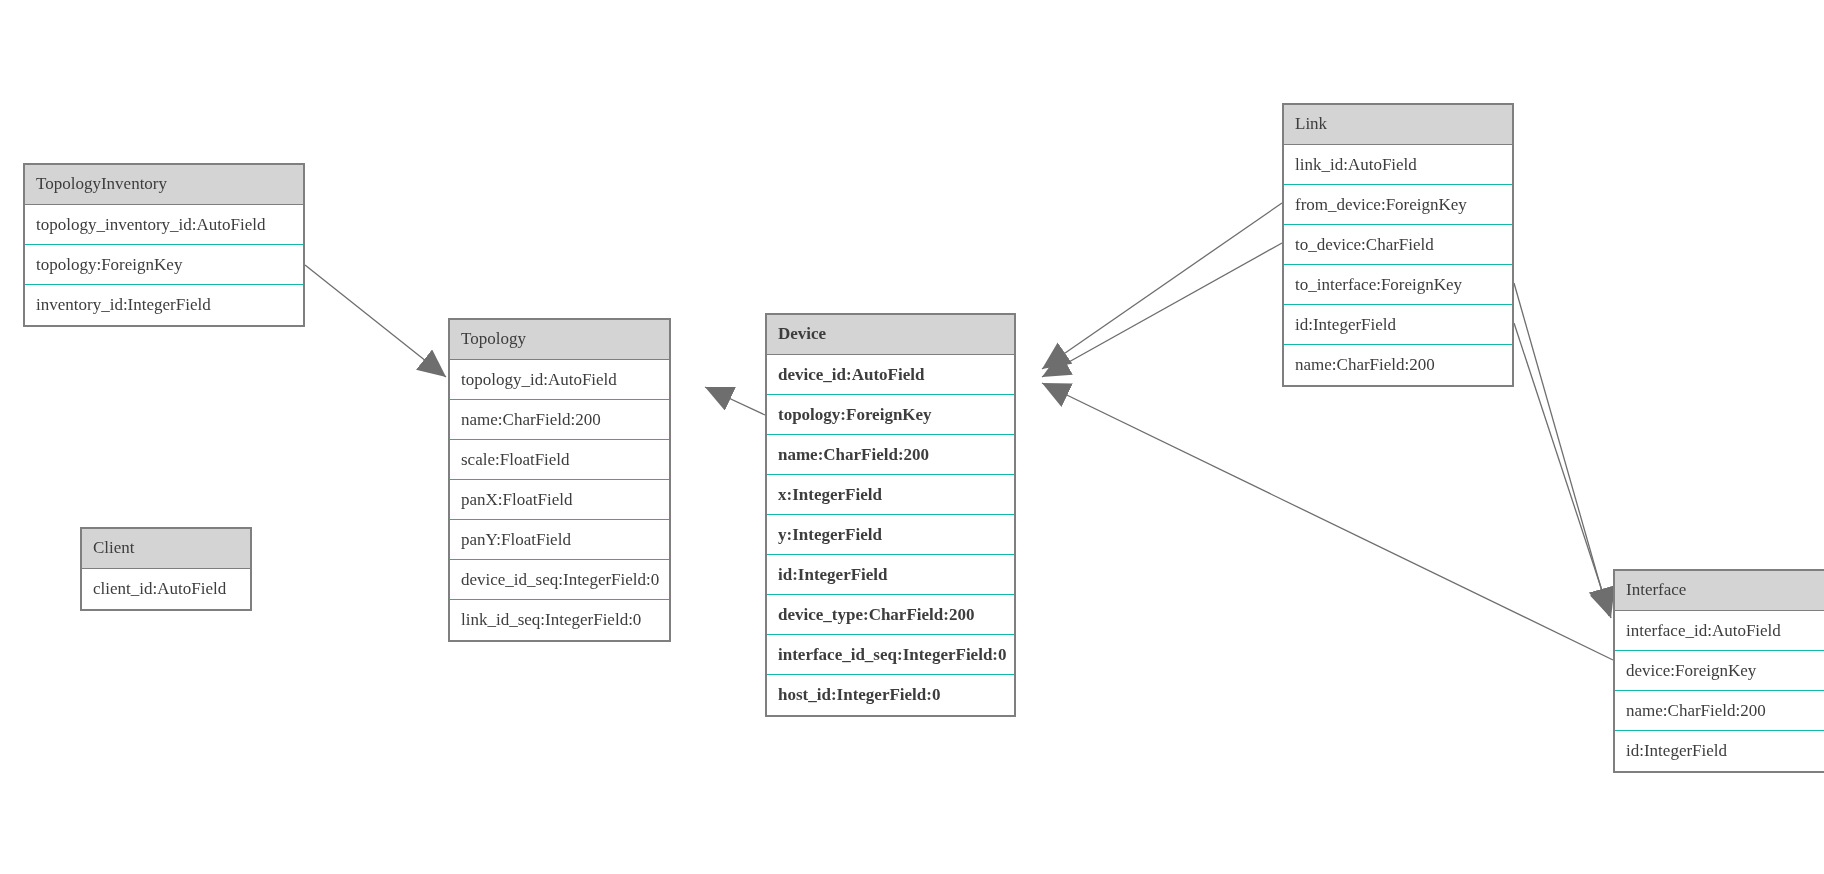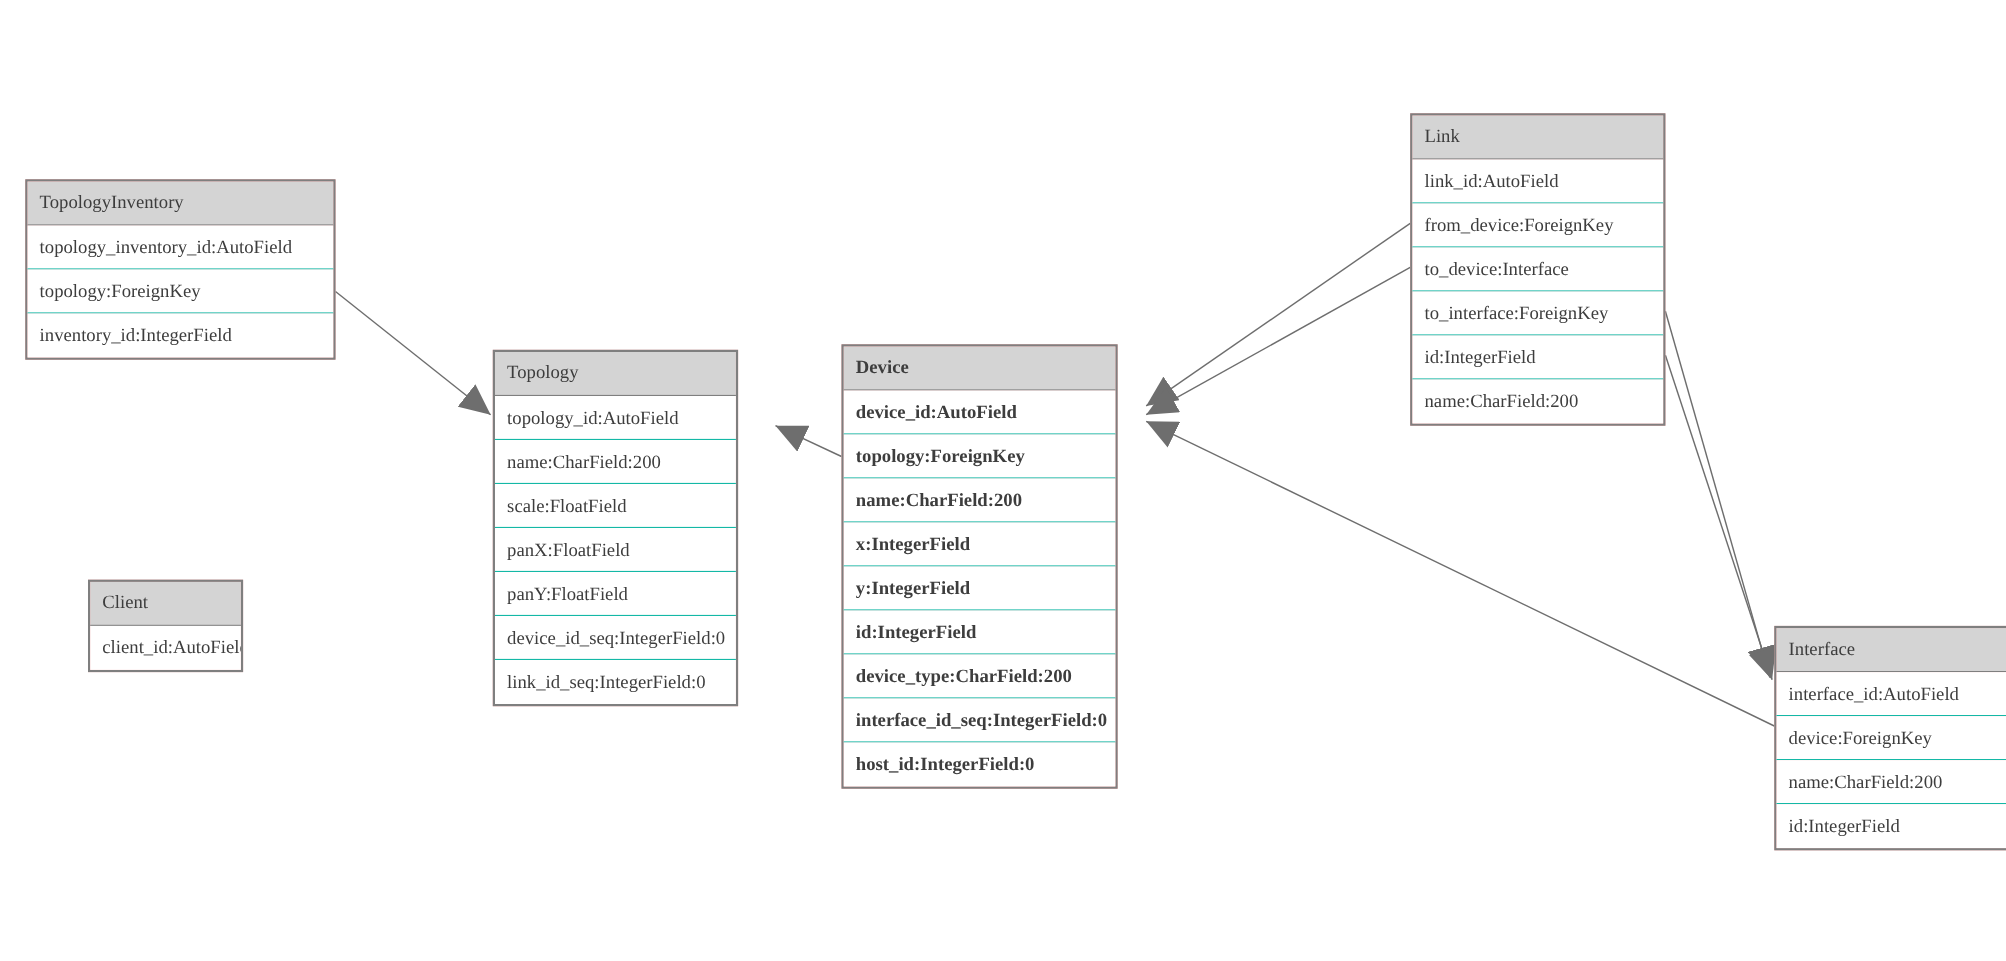--- a/index.html
+++ b/index.html
@@ -82,41 +82,41 @@
     <div class="entity" style="left: 448px; top: 318px; width: 223px; border-color: rgb(127, 127, 127); color: rgb(61, 61, 61);">
       <div class="entity-header" style="background: rgb(212, 212, 212);">Topology</div>
       <div class="entity-row">topology_id:AutoField</div>
       <div class="entity-row">name:CharField:200</div>
       <div class="entity-row">scale:FloatField</div>
       <div class="entity-row">panX:FloatField</div>
       <div class="entity-row">panY:FloatField</div>
       <div class="entity-row">device_id_seq:IntegerField:0</div>
       <div class="entity-row">link_id_seq:IntegerField:0</div>
     </div>
-    <div class="entity" style="left: 80px; top: 527px; width: 141px; border-color: rgb(127, 127, 127); color: rgb(61, 61, 61);">
+    <div class="entity" style="left: 80px; top: 527px; width: 172px; border-color: rgb(127, 127, 127); color: rgb(61, 61, 61);">
       <div class="entity-header" style="background: rgb(212, 212, 212);">Client</div>
       <div class="entity-row">client_id:AutoField</div>
     </div>
     <div class="entity" style="left: 765px; top: 313px; width: 251px; border-color: rgb(127, 127, 127); color: rgb(61, 61, 61); font-weight: bold;">
       <div class="entity-header" style="background: rgb(212, 212, 212);">Device</div>
       <div class="entity-row">device_id:AutoField</div>
       <div class="entity-row">topology:ForeignKey</div>
       <div class="entity-row">name:CharField:200</div>
       <div class="entity-row">x:IntegerField</div>
       <div class="entity-row">y:IntegerField</div>
       <div class="entity-row">id:IntegerField</div>
       <div class="entity-row">device_type:CharField:200</div>
       <div class="entity-row">interface_id_seq:IntegerField:0</div>
       <div class="entity-row">host_id:IntegerField:0</div>
     </div>
     <div class="entity" style="left: 1282px; top: 103px; width: 232px; border-color: rgb(127, 127, 127); color: rgb(61, 61, 61);">
       <div class="entity-header" style="background: rgb(212, 212, 212);">Link</div>
       <div class="entity-row">link_id:AutoField</div>
       <div class="entity-row">from_device:ForeignKey</div>
-      <div class="entity-row">to_device:Interface</div>
+      <div class="entity-row">to_device:CharField</div>
       <div class="entity-row">to_interface:ForeignKey</div>
       <div class="entity-row">id:IntegerField</div>
       <div class="entity-row">name:CharField:200</div>
     </div>
     <div class="entity" style="left: 1613px; top: 569px; width: 227px; border-color: rgb(127, 127, 127); color: rgb(61, 61, 61);">
       <div class="entity-header" style="background: rgb(212, 212, 212);">Interface</div>
       <div class="entity-row">interface_id:AutoField</div>
       <div class="entity-row">device:ForeignKey</div>
       <div class="entity-row">name:CharField:200</div>
       <div class="entity-row">id:IntegerField</div>

